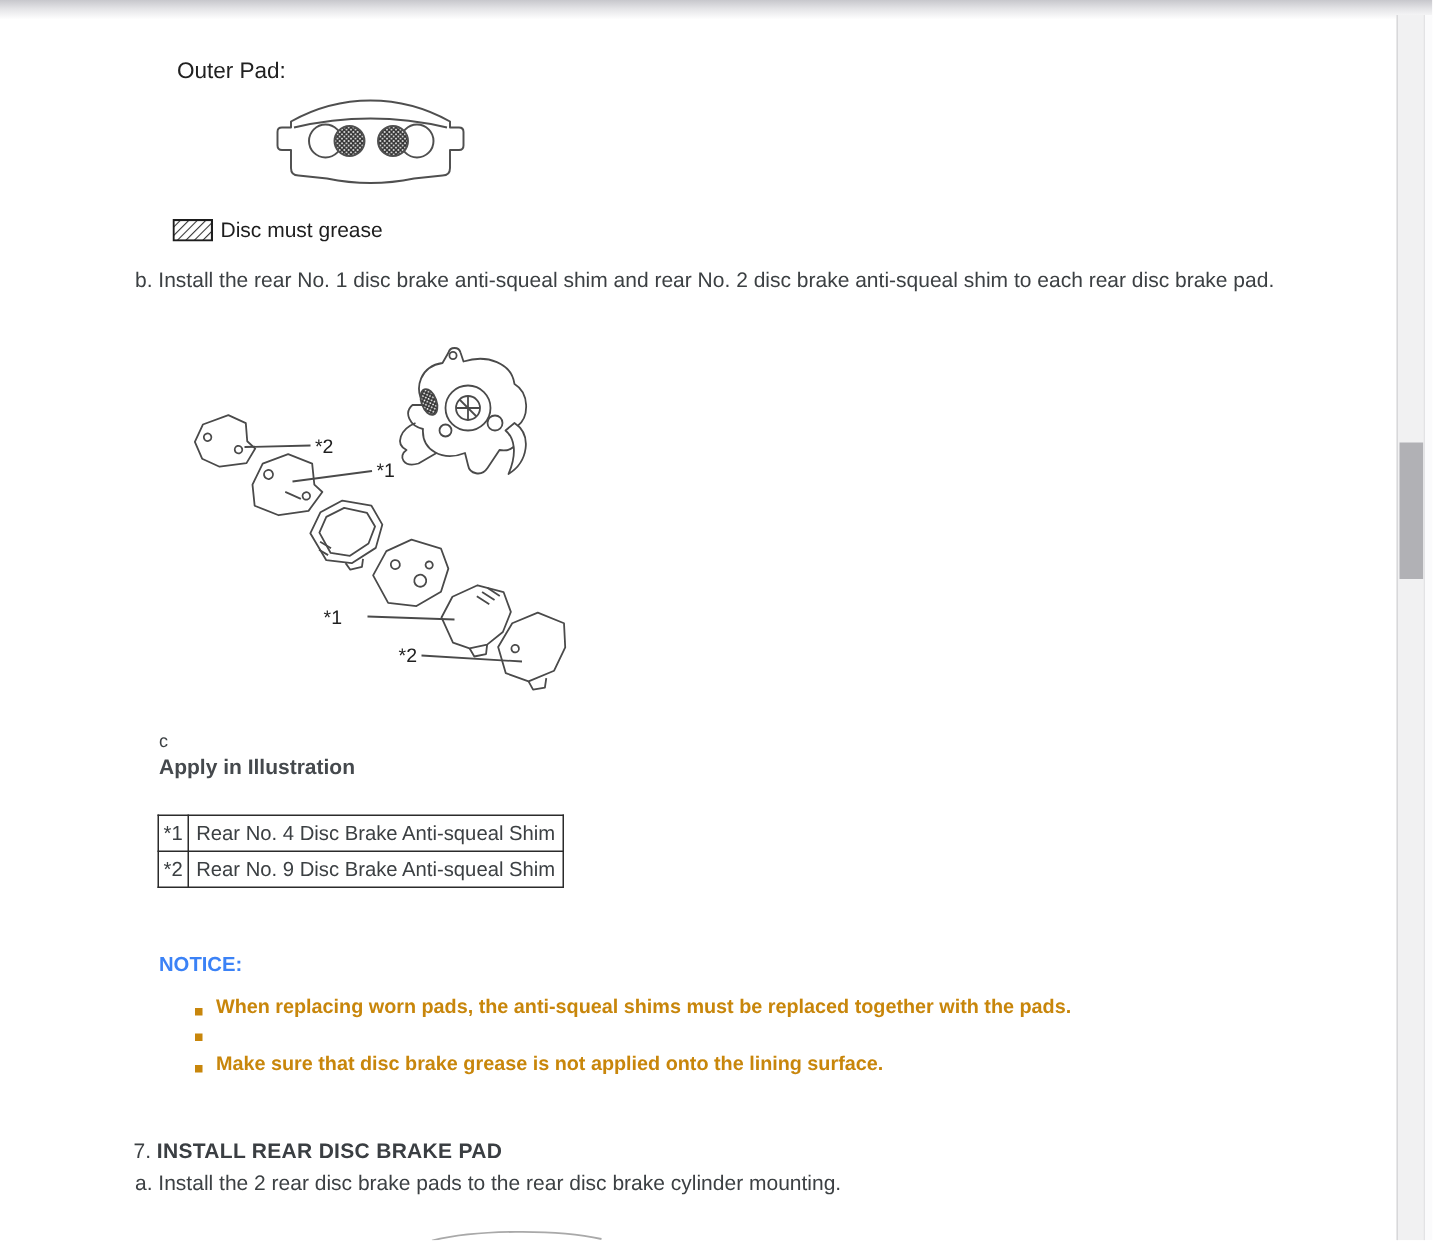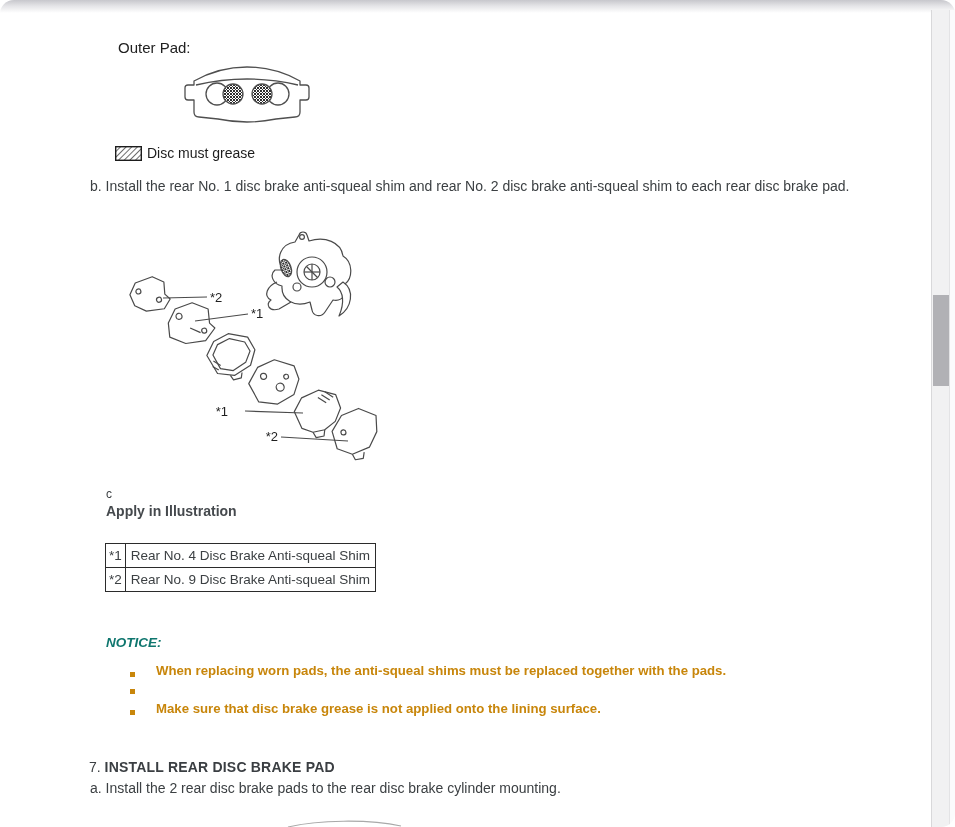--- a/index.html
+++ b/index.html
@@ -1,18 +1,18 @@
 <!DOCTYPE html>
 <html><head>
 <meta charset="utf-8">
 <style>
   html,body{margin:0;padding:0;background:#fff;}
   .screen{
     position:relative;width:955px;height:827px;overflow:hidden;background:#ffffff;
-    font-family:"Liberation Sans", sans-serif;color:#3c4043;border-radius:14px;
+    font-family:"Liberation Sans", sans-serif;color:#3c4043;
   }
   .top-shadow{
     position:absolute;left:0;top:0;width:955px;height:13px;
     background:linear-gradient(#c7c7cc 0%, #e4e4e7 45%, #ffffff 100%);
   }
   .content{position:absolute;left:0;top:0;width:930px;height:827px;}
 
   .outer-pad-label{position:absolute;left:118px;top:39px;font-size:15px;color:#212121;}
 
   .pad-figure{position:absolute;left:180px;top:64px;}
@@ -28,26 +28,26 @@
   .fig-note{position:absolute;left:106px;top:487px;font-size:12px;color:#3c4043;}
   .tii-title{position:absolute;left:106px;top:503px;font-size:14px;font-weight:bold;color:#45494d;}
 
   .legend-table{position:absolute;left:105px;top:543px;border-collapse:collapse;}
   .legend-table td{
     border:1px solid #2b2b2b;font-size:13.5px;color:#3c4043;
     padding:3px 5px;height:17px;white-space:nowrap;background:#fff;
   }
   .legend-table td.key{padding:3px 3px;}
 
-  .notice-title{position:absolute;left:106px;top:635px;font-size:13.5px;font-weight:bold;color:#0f766e;font-style:italic;}
+  .notice-title{position:absolute;left:106px;top:635px;font-size:13.5px;font-weight:bold;color:#3b82f6;}
   .notice-list{
     position:absolute;left:130px;top:664px;margin:0;padding:0;list-style:none;
   }
   .notice-list li{
-    display:flex;align-items:flex-end;gap:21px;margin-bottom:8px;
+    display:flex;align-items:flex-end;gap:9px;margin-bottom:8px;
     font-size:13.2px;font-weight:bold;color:#c8860b;line-height:13px;
   }
   .sq{display:inline-block;width:5px;height:5px;background:#c8860b;margin-top:4px;flex:0 0 auto;}
 
   .step7{position:absolute;left:53px;top:759px;font-size:14px;color:#3c4043;margin-left:36px;}
   .step7 .t{font-weight:bold;color:#3a3e42;letter-spacing:.2px;}
   .step-a{position:absolute;left:90px;top:780px;margin:0;font-size:14px;color:#3c4043;}
 
   .next-fig-hint{position:absolute;left:287px;top:820px;}
 

